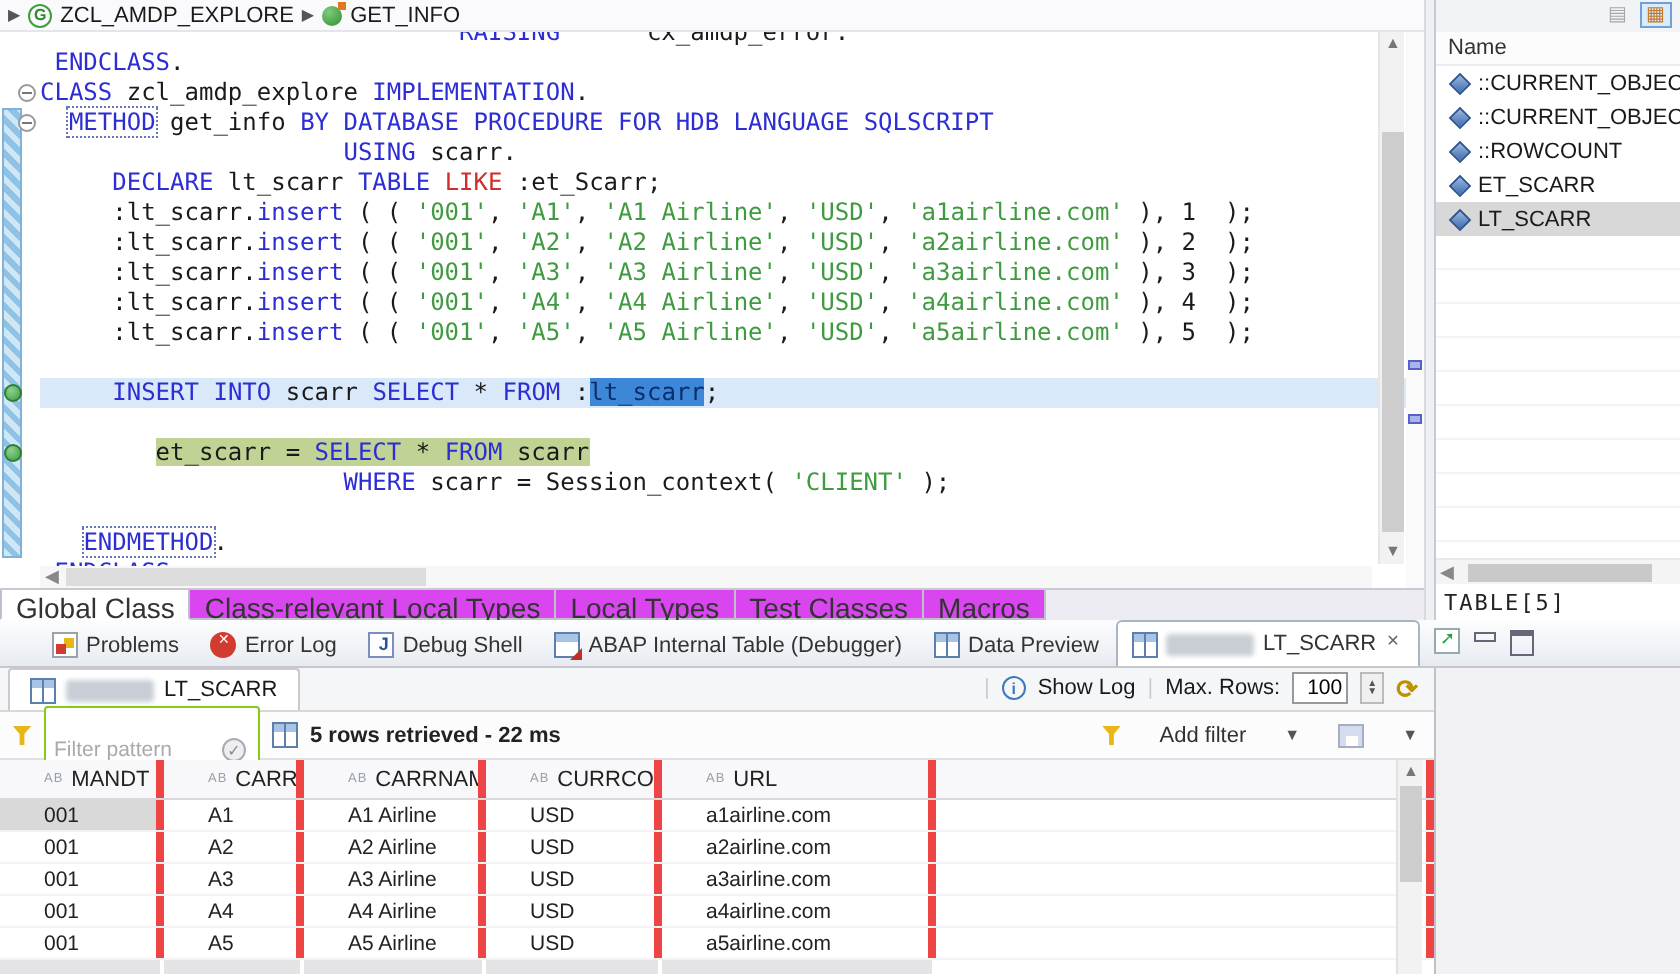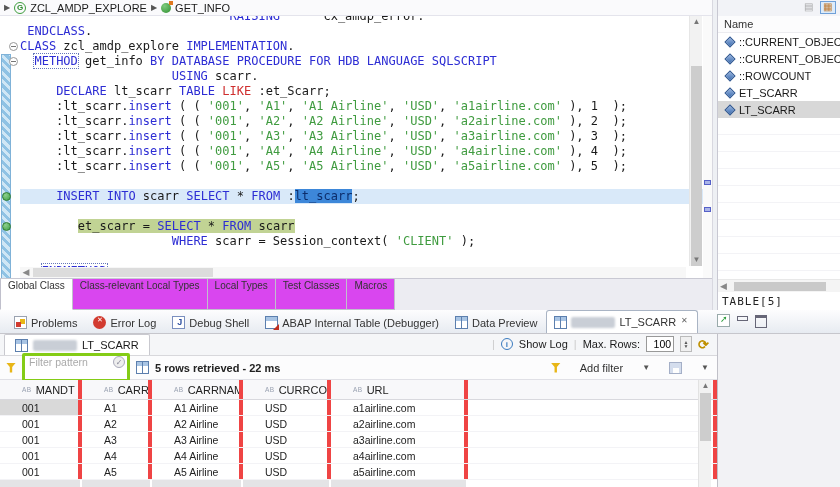--- a/index.html
+++ b/index.html
@@ -44,21 +44,21 @@
   .vsb .arr { position:absolute; left:0; width:13px; height:12px; color:#777; font-size:8px; text-align:center; line-height:12px; }
   .vsb .arr.up { top:0; } .vsb .arr.dn { bottom:0; }
   .vsb .thumb { position:absolute; left:1px; width:11px; top:50px; height:200px; background:#cdcdcd; }
   .ruler { position:absolute; right:0; top:0; bottom:0; width:9px; background:#fafafa; }
   .rmark { position:absolute; left:1px; width:7px; height:5px; background:#aab4e8; border:1px solid #5560c8; }
   .hsb { position:absolute; left:20px; right:26px; bottom:0; height:11px; background:#f7f7f7; }
   .hsb .arr { position:absolute; left:0; top:0; width:12px; height:11px; color:#888; font-size:9px; line-height:11px; text-align:center; }
   .hsb .thumb { position:absolute; left:13px; width:180px; top:1px; height:9px; background:#dcdcdc; }
 
   
-  .ed-tabs { height:32px; display:flex; background:#ececf2; border-top:1px solid #c9c9d3; font-size:10px; }
+  .ed-tabs { height:16px; display:flex; background:#ececf2; border-top:1px solid #c9c9d3; font-size:14px; }
   .ed-tab { padding:1px 7px 0; border-right:1px solid #c0c0cc; border-bottom:1px solid #c0c0cc; background:#d946ef; color:#333; white-space:nowrap; }
   .ed-tab.active { background:#fff; border-bottom:1px solid #fff; border-left:1px solid #c0c0cc; }
 
   
   .divider { width:6px; background:#eef0f4; border-left:1px solid #d8d8e0; border-right:1px solid #c8c8d2; }
   .right-panel { width:122px; background:#fff; display:flex; flex-direction:column; position:relative; }
   .rp-toolbar { height:16px; background:#f2f3f7; display:flex; justify-content:flex-end; gap:3px; padding:1px 4px 1px 0; }
   .ic-collapse { width:14px; height:13px; position:relative; opacity:.7; }
   .ic-collapse::before { content:'▤'; color:#888; font-size:10px; position:absolute; left:1px; top:0; }
   .ic-tablecol { width:16px; height:13px; border:1px solid #6fa0d8; background:#dcebfa; position:relative; }
@@ -69,21 +69,21 @@
   .vdiamond { flex:0 0 8px; width:8px; height:8px; transform:rotate(45deg);
     background:linear-gradient(135deg,#9ab6e0,#3c6db0); border:1px solid #2d5590; }
   .vfiller { flex:1; background:repeating-linear-gradient(#fff 0 16px,#f3f3f6 16px 17px); }
   .rp-hscroll { height:13px; background:#f4f4f4; position:relative; border-top:1px solid #e8e8e8; }
   .rp-hscroll .arr { position:absolute; left:2px; top:0; color:#888; font-size:9px; line-height:13px; }
   .rp-hscroll .thumb { position:absolute; left:16px; right:14px; top:2px; height:9px; background:#c9c9c9; }
   .rp-detail { height:18px; font-family:"DejaVu Sans Mono",monospace; font-size:11px; color:#222; padding:3px 0 0 4px; letter-spacing:1px; }
 
   
   .bottom { height:177px; display:flex; flex-direction:column; background:#f3f3f6; }
-  .vtabs { height:24px; display:flex; align-items:flex-end; gap:2px; padding-left:7px; position:relative;
+  .vtabs { height:24px; display:flex; align-items:flex-end; gap:2px; padding-left:19px; position:relative;
     background:linear-gradient(#fdfdfe,#e7ebf1); border-bottom:1px solid #c6c6cc; }
   .vtab { display:flex; align-items:center; gap:4px; height:21px; padding:0 7px; color:#333; white-space:nowrap; }
   .vtab.active { background:#fff; border:1px solid #a9b4c4; border-bottom:none; border-radius:3px 3px 0 0; height:23px; }
   .win-ics { position:absolute; right:74px; top:4px; display:flex; gap:6px; }
   .ic { display:inline-block; width:13px; height:13px; position:relative; }
   .ic-problems { border:1px solid #9aa2b0; background:#fff; }
   .ic-problems::after { content:''; position:absolute; left:1px; bottom:1px; width:5px; height:5px; background:#d23b30; }
   .ic-problems::before { content:''; position:absolute; right:1px; top:2px; width:5px; height:5px; background:#e8b617; }
   .ic-errorlog { border-radius:50%; background:#d23b30; }
   .ic-errorlog::after { content:'✕'; color:#fff; font-size:7px; position:absolute; left:3.5px; top:0px; }
@@ -113,21 +113,21 @@
   .dp-tools { margin-left:auto; display:flex; align-items:center; gap:6px; padding-right:8px; height:22px; }
   .tsep { color:#ccc; }
   .ic-info { width:12px; height:12px; border:1px solid #3a7abf; border-radius:50%; color:#3a7abf; font-size:8px; text-align:center; line-height:11px; font-weight:bold; }
   .maxrows-input { width:28px; height:16px; border:1px solid #999; font-size:10.5px; text-align:right; padding-right:2px; background:#fff; }
   .spinner { display:inline-flex; flex-direction:column; width:12px; height:16px; border:1px solid #bbb; background:#f0f0f0; font-size:5px; color:#555; align-items:center; justify-content:center; line-height:4px; }
   .ic-refresh { color:#bf9000; font-size:13px; font-weight:bold; width:auto; height:auto; }
 
   .dp-filter { height:24px; background:#fcfcfd; border-bottom:1px solid #e0e0e6; display:flex; align-items:center; gap:6px; padding:0 8px 0 6px; }
   .funnel { display:inline-block; width:10px; height:10px; background:#e8b617;
     clip-path:polygon(0 0,100% 0,62% 45%,62% 100%,38% 100%,38% 45%); }
-  .filter-input { position:relative; width:108px; height:29px; border:3px solid #84cc16; border-radius:2px; background:#fff; display:flex; align-items:flex-start; }
+  .filter-input { position:relative; width:108px; height:29px; border:1px solid #84cc16; border-radius:2px; background:#fff; display:flex; align-items:flex-end; }
   .filter-input input { border:none; outline:none; width:88px; font-size:10.5px; padding-left:4px; color:#333; background:transparent; }
   .filter-input input::placeholder { color:#aaa; }
   .ic-checkc { width:12px; height:12px; border:1px solid #aab; border-radius:50%; color:#889; font-size:8px; text-align:center; line-height:11px; background:#eee; }
   .rowstatus { font-weight:bold; color:#222; }
   .addfilter { margin-left:auto; display:flex; align-items:center; gap:19px; color:#333; }
   .caret { font-size:8px; color:#555; }
   .ic-save { width:13px; height:12px; background:#c7d3e8; border:1px solid #8796b5; opacity:.75; position:relative; }
   .ic-save::after { content:''; position:absolute; left:3px; bottom:0; width:6px; height:5px; background:#fff; }
 
   .dp-table { flex:1; position:relative; }

